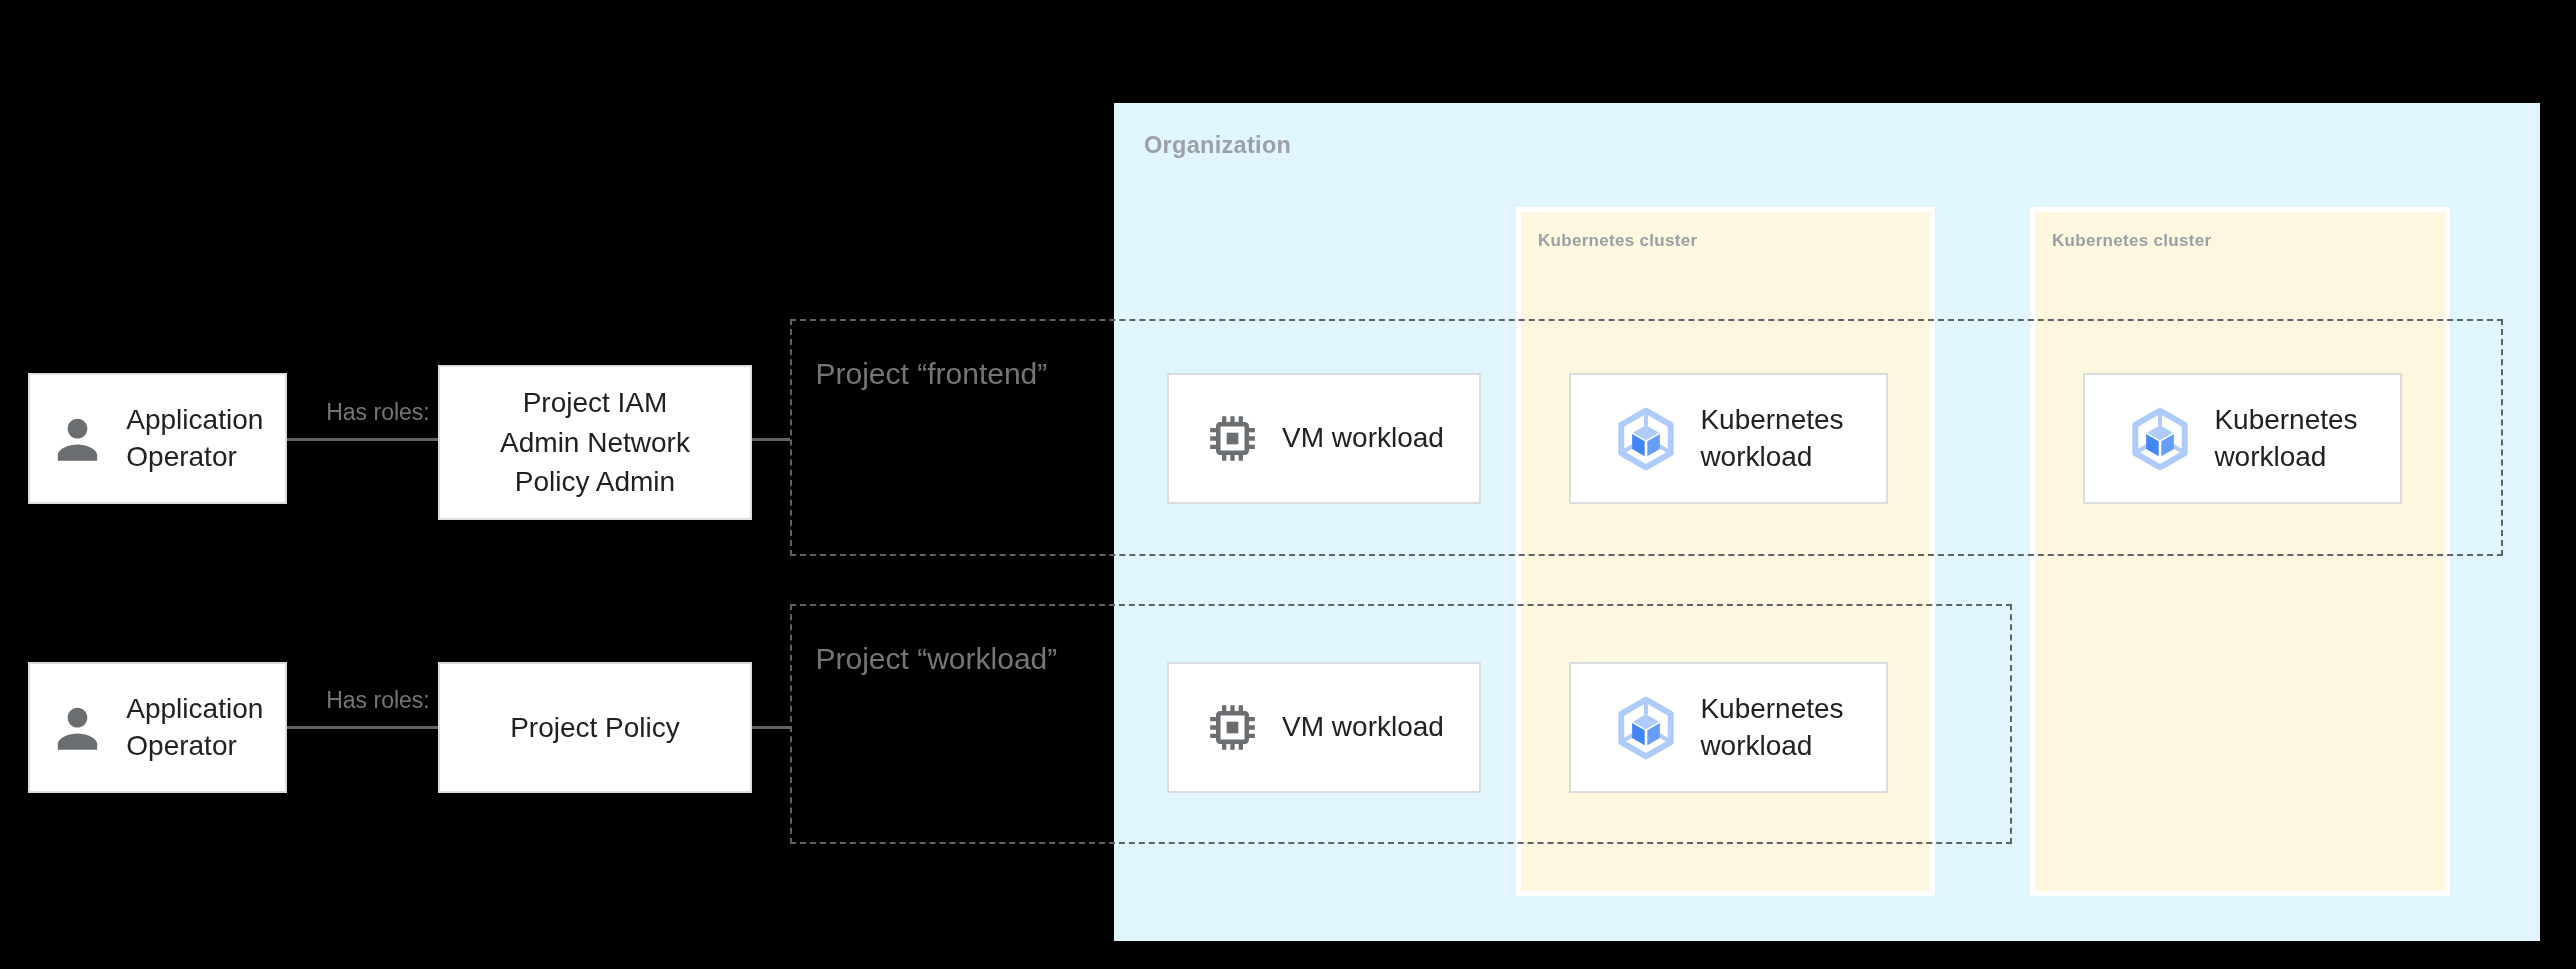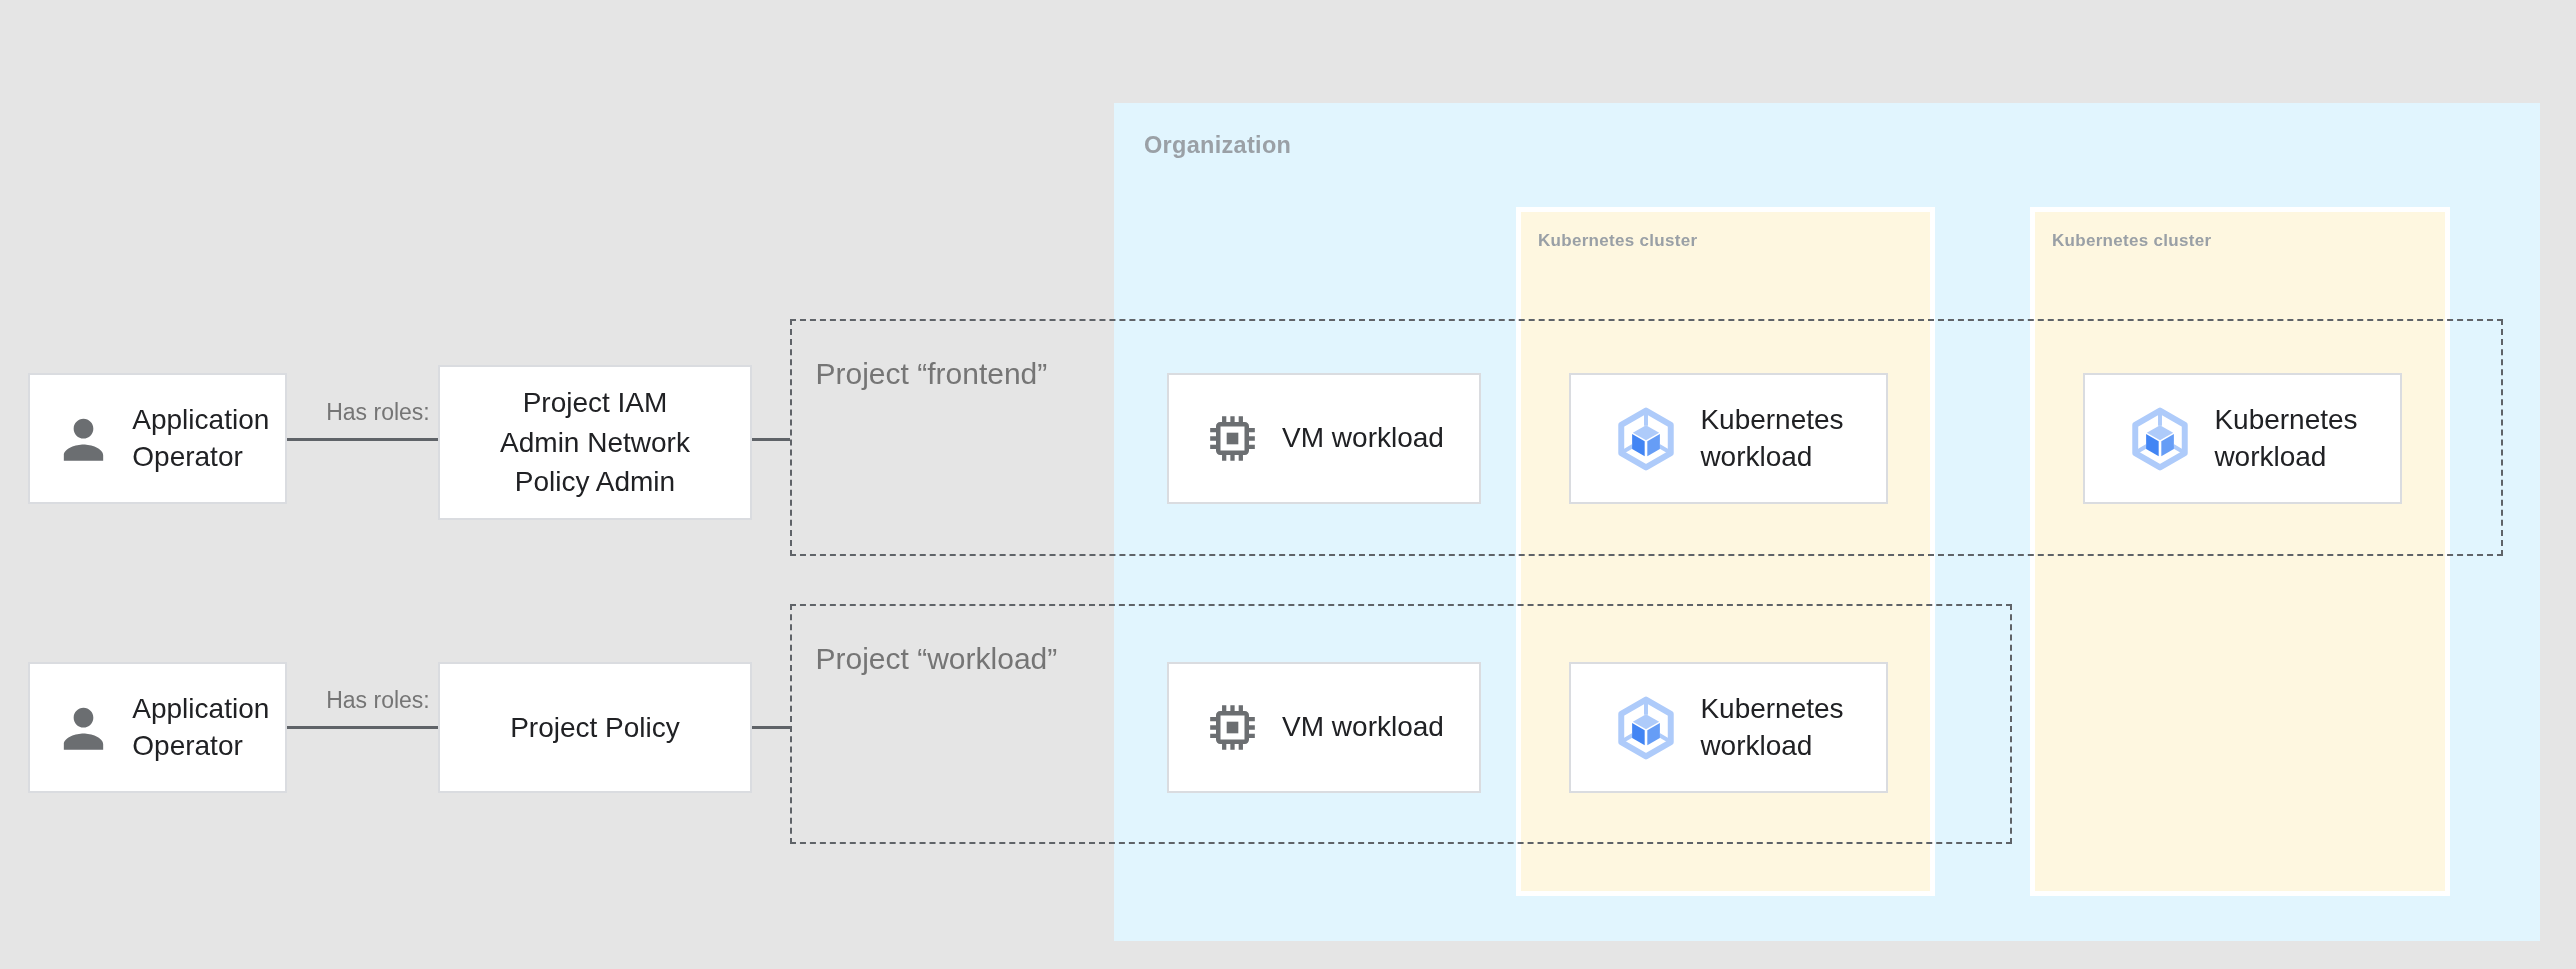--- a/index.html
+++ b/index.html
@@ -1,16 +1,16 @@
 <!DOCTYPE html>
 <html style="font-size:11px"><head>
 <meta charset="utf-8">
 <style>
   html,body{margin:0;padding:0;background:#ffffff;}
-  .canvas{position:relative;width:2576px;height:970px;background:#e5e5e5;overflow:hidden;
+  .canvas{position:relative;width:2576px;height:970px;background:#000000;overflow:hidden;
           font-family:"Liberation Sans", sans-serif;}
 
   
   .org{position:absolute;left:1114px;top:103px;width:1426px;height:838px;background:#E1F5FE;}
   .org-label{position:absolute;left:30px;top:29px;font-size:23.5px;font-weight:bold;color:#9AA0A6;letter-spacing:0.3px;}
 
   .cluster{position:absolute;background:#FEF7E0;border:5.5px solid #ffffff;box-sizing:border-box;}
   .cluster-1{left:1516px;top:207px;width:419px;height:689px;}
   .cluster-2{left:2030px;top:207px;width:420px;height:689px;}
   .cluster-label{position:absolute;left:17px;top:19.3px;font-size:17px;font-weight:bold;color:#9AA0A6;letter-spacing:0.3px;}
@@ -30,21 +30,21 @@
   .edge-label-1{left:286px;top:399px;}
   .edge-label-2{left:286px;top:687px;}
 
   
   .node{position:absolute;background:#ffffff;border:2.1px solid #DADCE0;box-sizing:border-box;
         display:flex;align-items:center;z-index:4;color:#202124;font-size:28px;}
   .node .label{white-space:pre-line;line-height:1.32;}
 
   .actor-1{left:28px;top:373px;width:259px;height:131px;}
   .actor-2{left:28px;top:662px;width:259px;height:131px;}
-  .actor{padding-left:24px;gap:19.3px;}
+  .actor{padding-left:18px;gap:19.3px;}
 
   .role-1{left:438px;top:365px;width:314px;height:155px;}
   .role-2{left:438px;top:662px;width:314px;height:131px;}
   .role{justify-content:center;text-align:center;}
   .role .label{line-height:1.42;}
 
   .vm-1{left:1167px;top:373px;width:314px;height:131px;}
   .vm-2{left:1167px;top:662px;width:314px;height:131px;}
   .k8s-1{left:1569px;top:373px;width:319px;height:131px;}
   .k8s-2{left:2083px;top:373px;width:319px;height:131px;}

